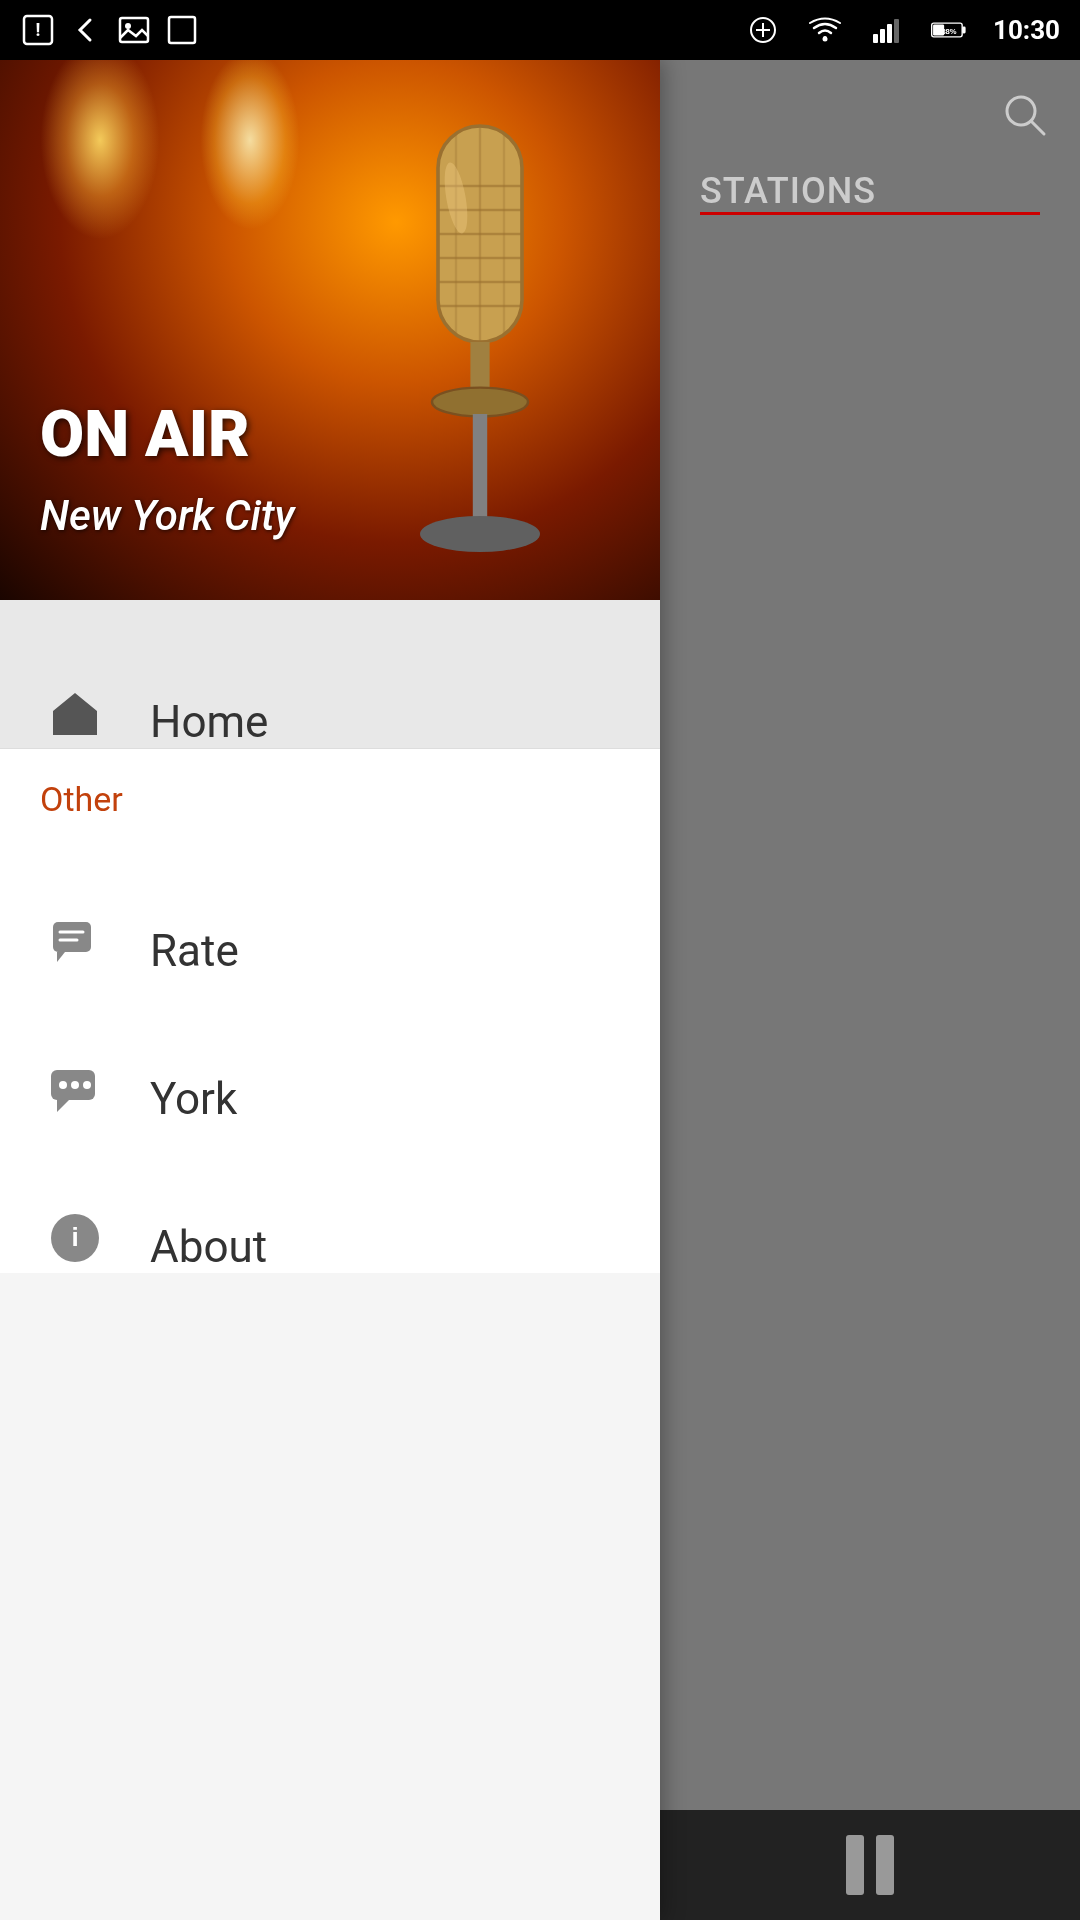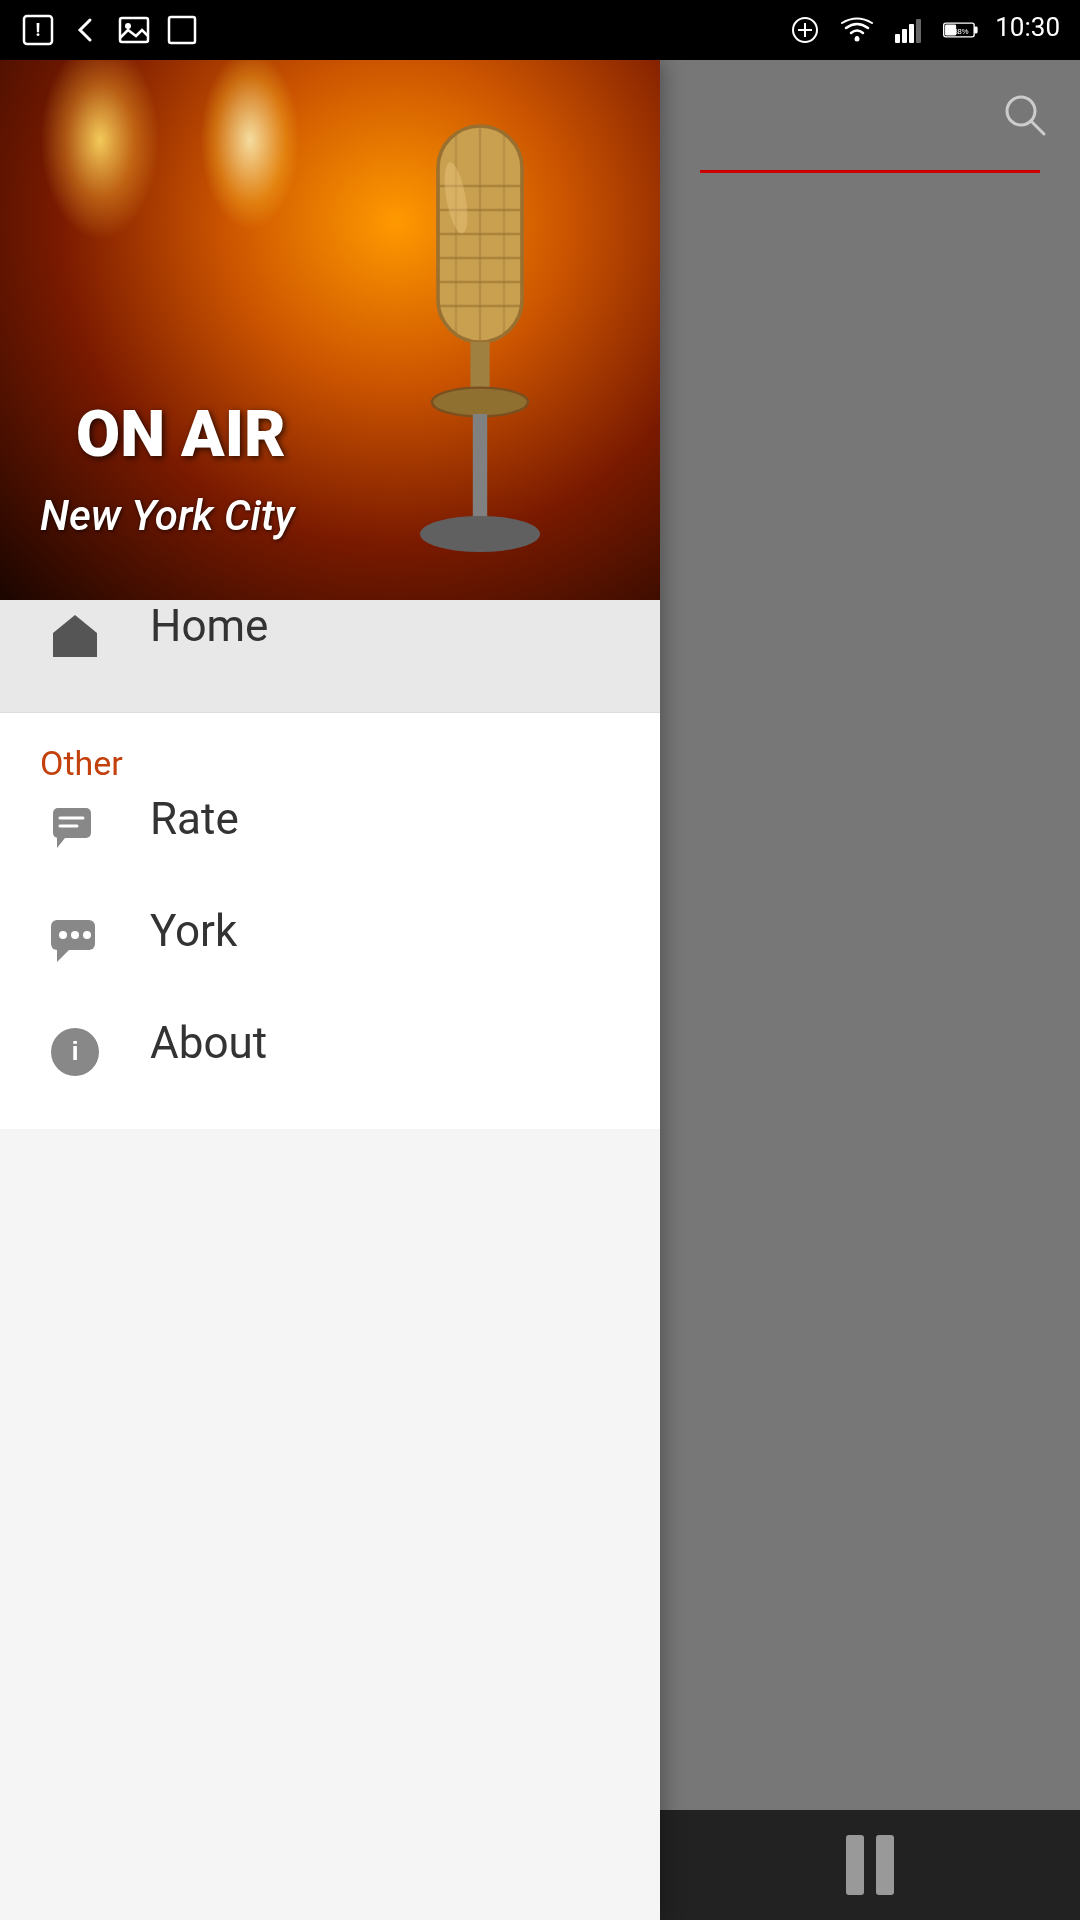--- a/index.html
+++ b/index.html
@@ -30,25 +30,25 @@
     }
 
     .status-bar-left {
       display: flex;
       align-items: center;
       gap: 12px;
     }
 
     .status-bar-right {
       display: flex;
-      align-items: flex-start;
-      gap: 16px;
+      align-items: center;
+      gap: 26px;
       color: #fff;
       font-size: 26px;
-      font-weight: 400;
+      font-weight: 700;
     }
 
     .status-icon {
       width: 36px;
       height: 36px;
       display: flex;
       align-items: center;
       justify-content: center;
     }
 
@@ -122,40 +122,39 @@
 
     .on-air-text {
       position: absolute;
       bottom: 130px;
       left: 40px;
       color: #fff;
       font-size: 64px;
       font-weight: 900;
       line-height: 1.1;
       text-shadow: 2px 2px 6px rgba(0,0,0,0.7);
-      margin-left: 36px;
     }
 
     .city-text {
       position: absolute;
       bottom: 60px;
       left: 40px;
       color: #fff;
       font-size: 42px;
       font-weight: 500;
       text-shadow: 1px 1px 4px rgba(0,0,0,0.7);
       font-style: italic;
     }
 
     
     .nav-item {
       display: flex;
-      align-items: flex-start;
+      align-items: flex-end;
       padding: 0 40px;
-      height: 112px;
+      height: 148px;
       cursor: pointer;
       border-bottom: none;
     }
 
     .nav-item.home-item {
       background: #e8e8e8;
     }
 
     .nav-icon {
       width: 70px;
@@ -458,20 +457,21 @@
   <div class="content-area">
     <div class="content-header">
       <div class="search-icon-btn">
         <svg width="50" height="50" viewBox="0 0 50 50" fill="none">
           <circle cx="21" cy="21" r="14" stroke="#ccc" stroke-width="3"></circle>
           <line x1="31" y1="31" x2="44" y2="44" stroke="#ccc" stroke-width="3" stroke-linecap="round"></line>
         </svg>
       </div>
     </div>
     <div style="padding: 0 20px;">
+      <span class="stations-tab">STATIONS</span>
       <div class="tab-underline"></div>
     </div>
     <div class="content-body"></div>
   </div>
 
 </div>
 
 <div class="bottom-bar">
   <div class="pause-icon">
     <div class="pause-bar"></div>

